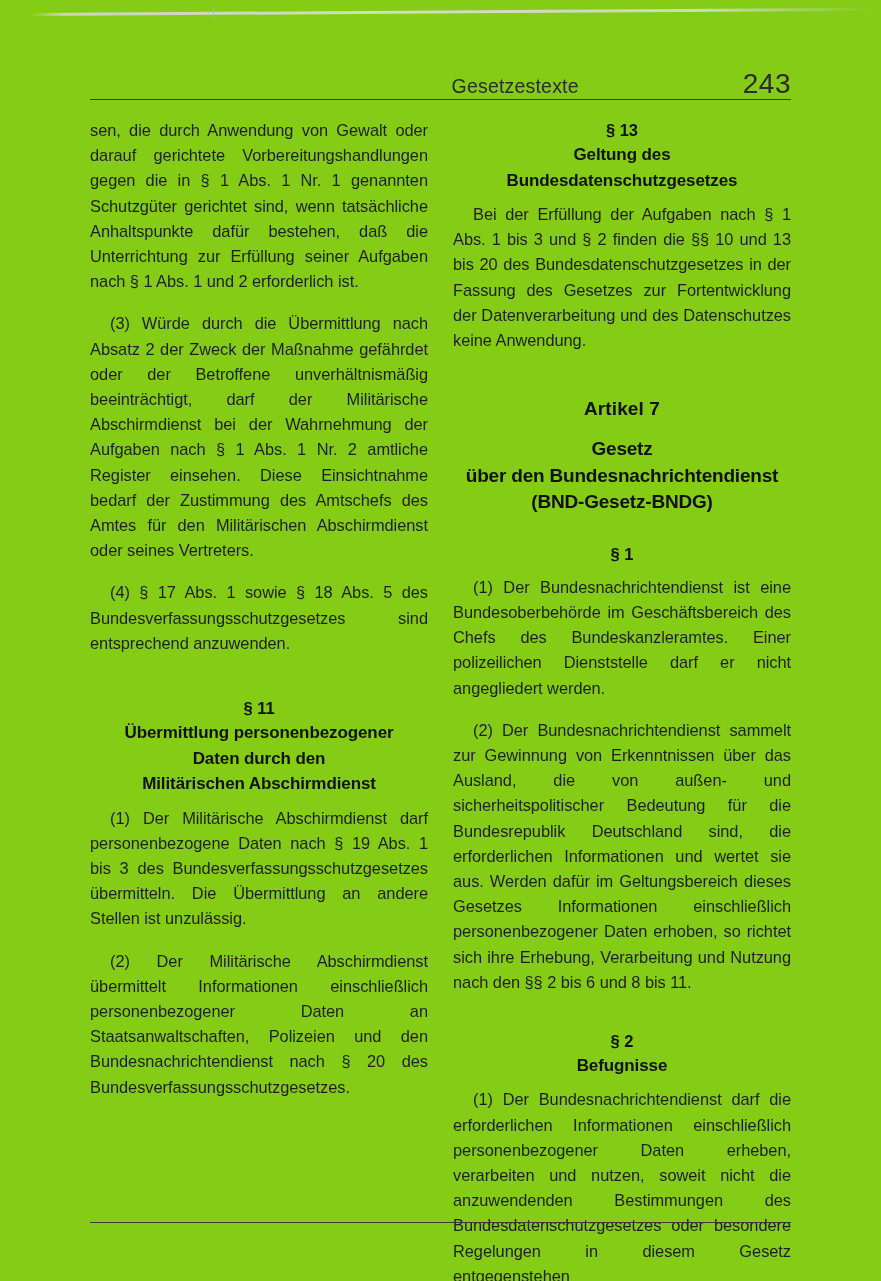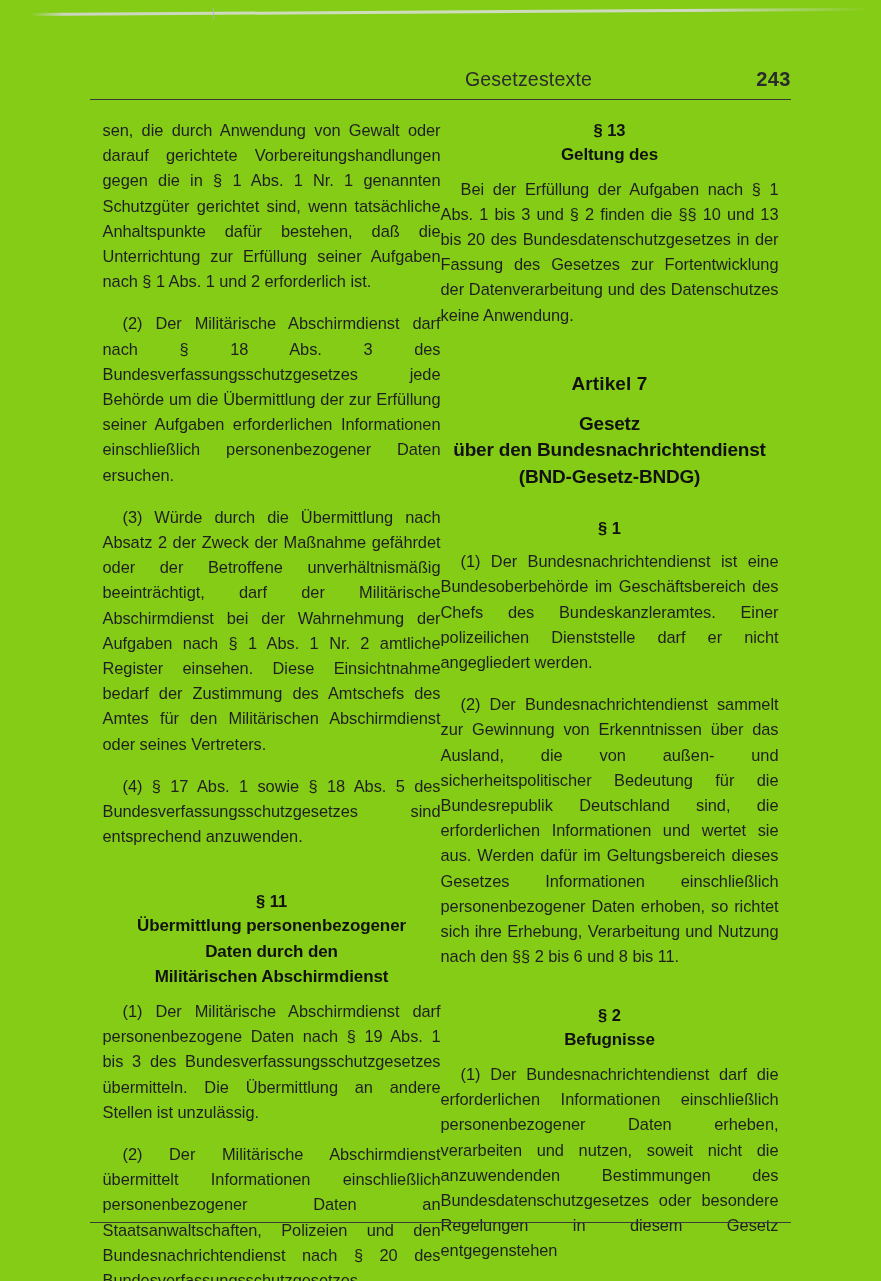--- a/index.html
+++ b/index.html
@@ -53,45 +53,44 @@
     align-items: baseline;
     justify-content: flex-end;
   }
   .running-head .head-title {
     font-size: 19.5px;
     letter-spacing: 0.2px;
     color: #2b2b2b;
     margin-right: 164px;
   }
   .running-head .head-page {
-    font-size: 20px;
+    font-size: 28px;
     color: #2b2b2b;
     letter-spacing: 0.5px;
-    font-weight: bold;
   }
 
   .rule {
     position: absolute;
     left: 90px;
     width: 701px;
     height: 1px;
     background: #3a3a3a;
   }
   .rule-top { top: 99px; }
   .rule-bottom { top: 1222px; }
 
   
   .columns {
     position: absolute;
     left: 90px;
     top: 118px;
     width: 701px;
     height: 1095px;
     display: flex;
-    justify-content: center;
+    justify-content: space-between;
   }
   .col {
     width: 338px;
   }
 
   p, .para {
     margin: 0;
     font-size: 16.4px;
     line-height: 25.2px;
     text-align: justify;
@@ -154,21 +153,20 @@
   </div>
 
   <div class="rule rule-top"></div>
 
   <div class="columns">
 
     <div class="col">
 
       <p class="para">sen, die durch Anwendung von Gewalt oder darauf gerichtete Vorbereitungshandlungen gegen die in § 1 Abs. 1 Nr. 1 genannten Schutzgüter gerichtet sind, wenn tatsächliche Anhaltspunkte dafür bestehen, daß die Unterrichtung zur Erfüllung seiner Aufgaben nach § 1 Abs. 1 und 2 erforderlich ist.</p>
 
-      <p class="para indent">(2) Der Militärische Abschirmdienst darf nach § 18 Abs. 3 des Bundesverfassungsschutzgesetzes jede Behörde um die Übermittlung der zur Erfüllung seiner Aufgaben erforderlichen Informationen einschließlich personenbezogener Daten ersuchen.</p>
 
       <p class="para indent">(3) Würde durch die Übermittlung nach Absatz 2 der Zweck der Maßnahme gefährdet oder der Betroffene unverhältnismäßig beeinträchtigt, darf der Militärische Abschirmdienst bei der Wahrnehmung der Aufgaben nach § 1 Abs. 1 Nr. 2 amtliche Register einsehen. Diese Einsichtnahme bedarf der Zustimmung des Amtschefs des Amtes für den Militärischen Abschirmdienst oder seines Vertreters.</p>
 
       <p class="para indent">(4) § 17 Abs. 1 sowie § 18 Abs. 5 des Bundesverfassungsschutzgesetzes sind entsprechend anzuwenden.</p>
 
       <div class="heading-block sp-before-sec">
         <div class="heading-sec-num">§ 11</div>
         <div class="heading-sec-title">Übermittlung personenbezogener</div>
         <div class="heading-sec-title">Daten durch den</div>
         <div class="heading-sec-title">Militärischen Abschirmdienst</div>
@@ -178,20 +176,21 @@
 
       <p class="para indent">(2) Der Militärische Abschirmdienst übermittelt Informationen einschließlich personenbezogener Daten an Staatsanwaltschaften, Polizeien und den Bundesnachrichtendienst nach § 20 des Bundesverfassungsschutzgesetzes.</p>
 
     </div>
 
     <div class="col">
 
       <div class="heading-block">
         <div class="heading-sec-num">§ 13</div>
         <div class="heading-sec-title">Geltung des</div>
+        <div class="heading-sec-title">Bundesdatenschutzgesetzes</div>
       </div>
 
       <p class="para indent sp-after-head">Bei der Erfüllung der Aufgaben nach § 1 Abs. 1 bis 3 und § 2 finden die §§ 10 und 13 bis 20 des Bundesdatenschutzgesetzes in der Fassung des Gesetzes zur Fortentwicklung der Datenverarbeitung und des Datenschutzes keine Anwendung.</p>
 
       <div class="heading-block sp-art">
         <div class="heading-art-num">Artikel 7</div>
         <div class="heading-art-title sp-art-inner">Gesetz</div>
         <div class="heading-art-title">über den Bundesnachrichtendienst</div>
         <div class="heading-art-title">(BND-Gesetz-BNDG)</div>
       </div>

